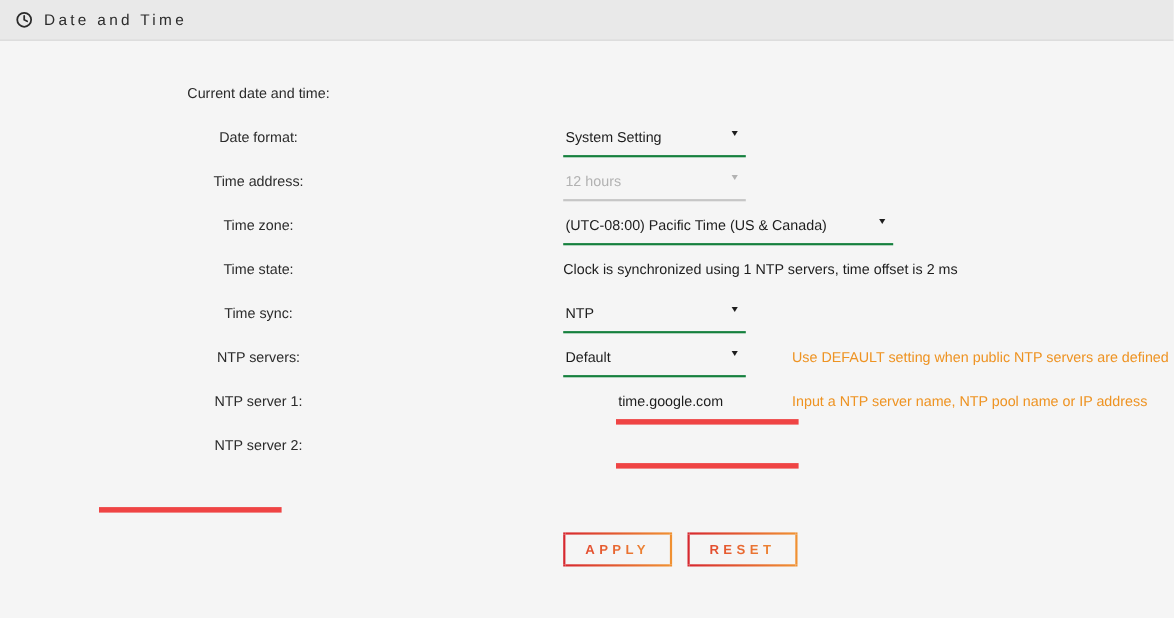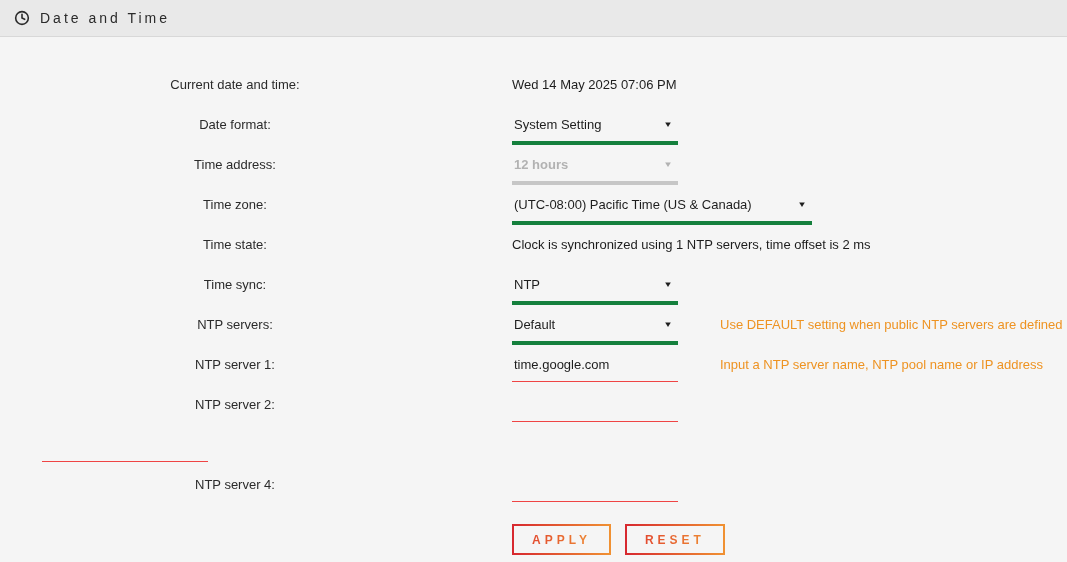--- a/index.html
+++ b/index.html
@@ -50,49 +50,48 @@
     flex-shrink: 0;
     padding-top: 9px;
   }
   .ctrl.wide { width: 310px; }
   .static-val { color: #1d1d1d; }
   
   .select {
     width: 166px;
     display: flex;
     justify-content: space-between;
-    align-items: center;
-    border-bottom: 4px solid #15803d;
+    border-bottom: 2px solid #15803d;
     padding: 0 6px 9px 2px;
     cursor: pointer;
     color: #1d1d1d;
   }
   .select.wide { width: 300px; }
   .select .arrow {
     font-size: 8px;
     color: #1d1d1d;
     transform: scaleX(1.2);
   }
   .select.disabled {
     color: #b2b2b2;
     border-bottom-color: #c6c6c6;
     cursor: default;
-    font-weight: bold;
   }
   .select.disabled .arrow { color: #b2b2b2; }
   
   .txt {
     width: 166px;
     border: none;
-    border-bottom: 1px solid #ef4444;
+    border-bottom: 5px solid #ef4444;
     background: transparent;
     font: 13px "Liberation Sans", sans-serif;
     color: #1d1d1d;
     padding: 0 2px 9px 2px;
     outline: none;
+    margin-left: 48px;
   }
   .hint {
     padding-top: 9px;
     color: #ee9322;
     white-space: nowrap;
   }
   
   .btn-row {
     margin-left: 512px;
     margin-top: 16px;
@@ -125,23 +124,20 @@
     <circle cx="12" cy="12" r="9.5" fill="none" stroke="#2b2b2b" stroke-width="2.4"></circle>
     <path d="M12 6.5 V12 L16 14" fill="none" stroke="#2b2b2b" stroke-width="2.4" stroke-linecap="round"></path>
   </svg>
   <span class="title">Date and Time</span>
 </div>
 
 <div class="content">
 
   <div class="row">
     <div class="lbl">Current date and time:</div>
-    <div class="ctrl wide">
-      <span class="static-val">Wed 14 May 2025 07:06 PM</span>
-    </div>
   </div>
 
   <div class="row">
     <div class="lbl">Date format:</div>
     <div class="ctrl">
       <div class="select">
         <span>System Setting</span>
         <span class="arrow">▼</span>
       </div>
     </div>
@@ -209,25 +205,19 @@
       <input class="txt" type="text" value="" style="">
     </div>
   </div>
 
   <div class="row">
     <div class="ctrl">
       <input class="txt" type="text" value="" style="">
     </div>
   </div>
 
-  <div class="row">
-    <div class="lbl">NTP server 4:</div>
-    <div class="ctrl">
-      <input class="txt" type="text" value="" style="">
-    </div>
-  </div>
 
   <div class="btn-row">
     <button class="btn">APPLY</button>
     <button class="btn">RESET</button>
   </div>
 
 </div>
 
 </body></html>

